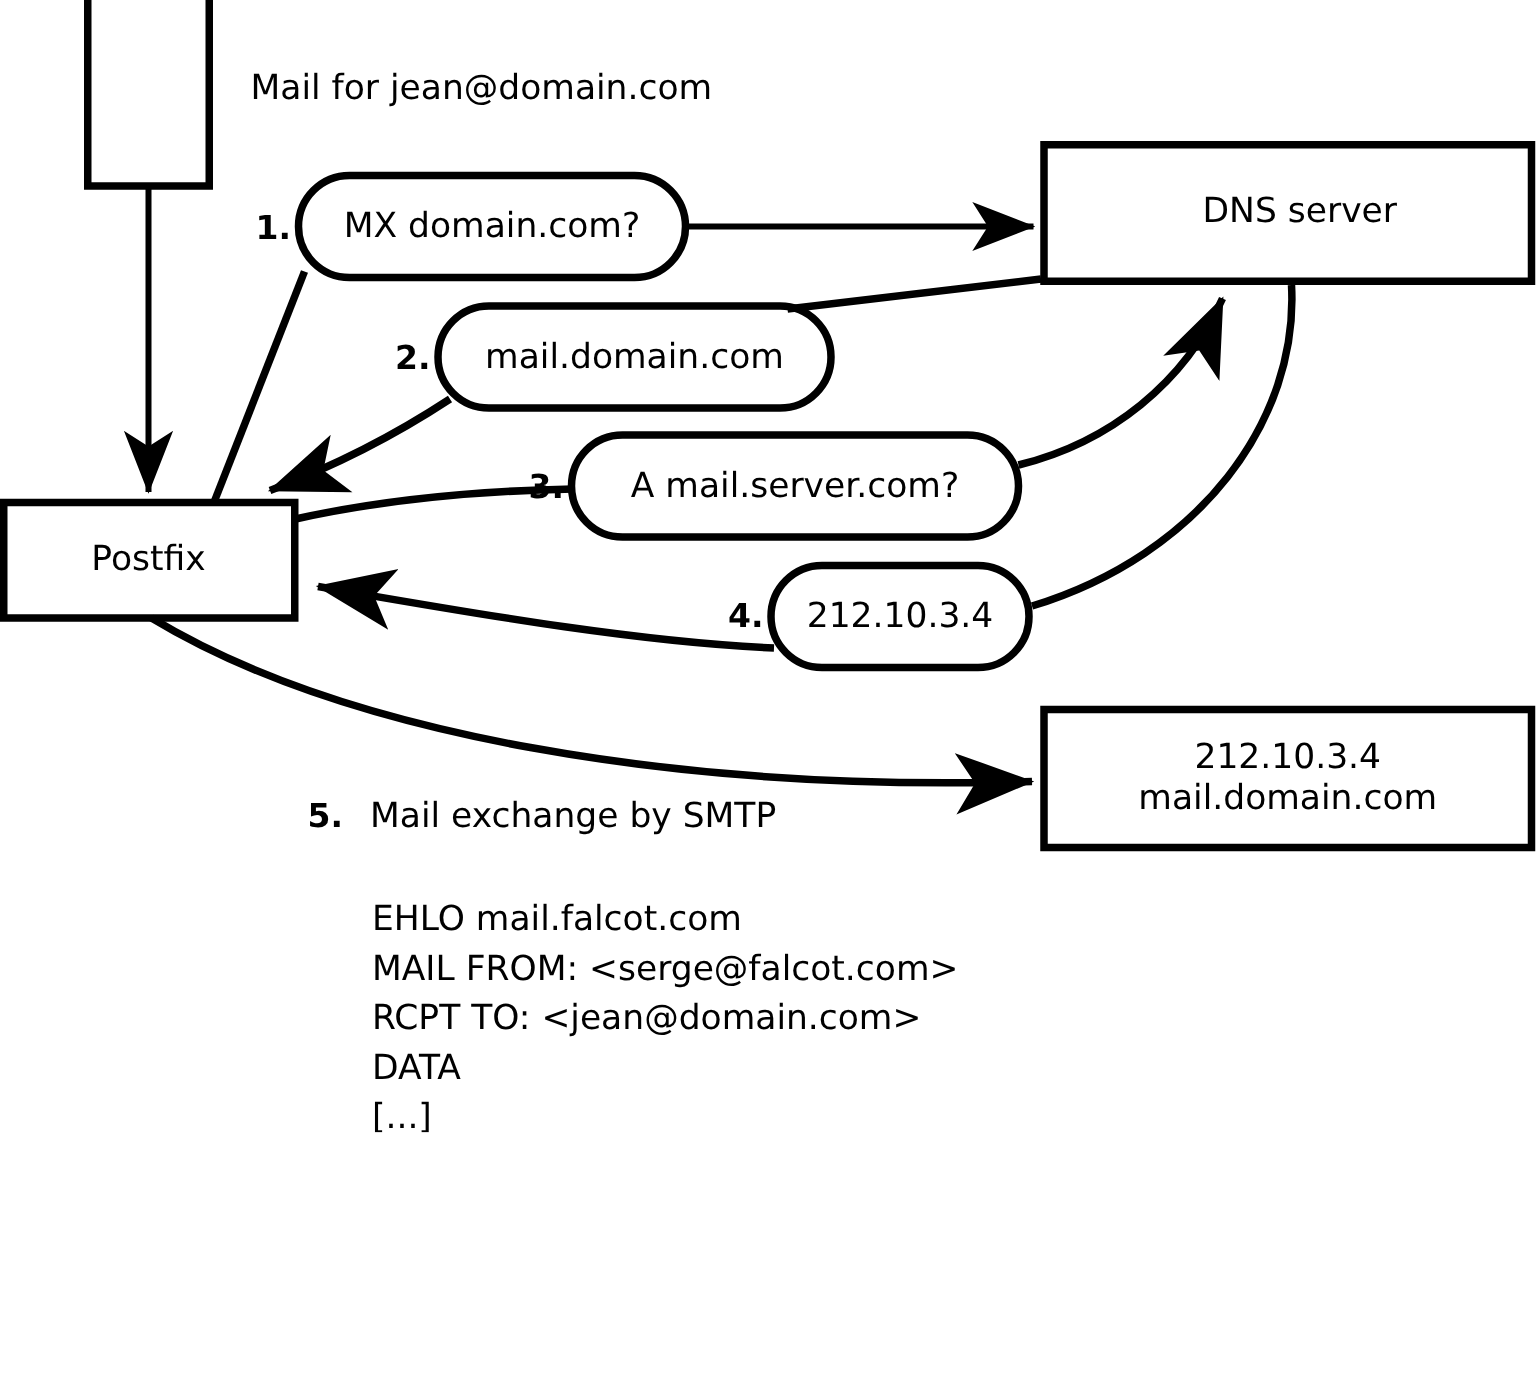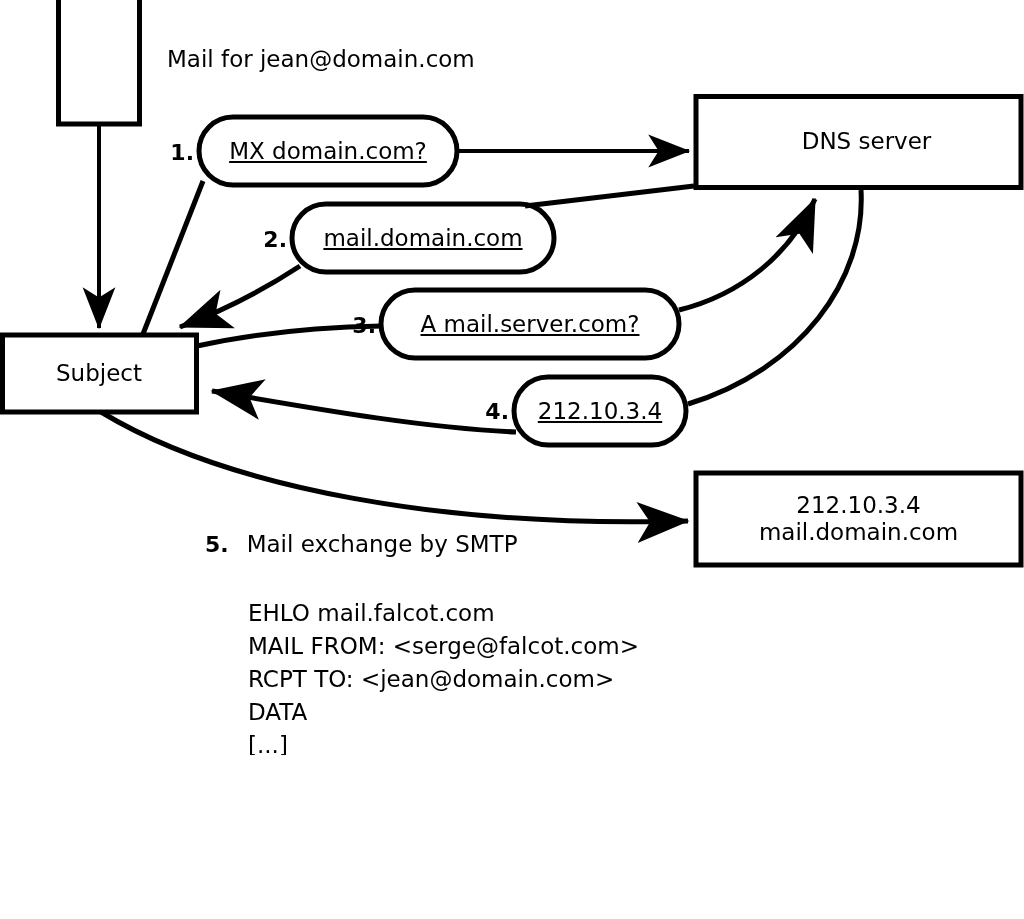--- a/index.html
+++ b/index.html
@@ -39,21 +39,20 @@
   }
   .bubble-label {
     position: absolute;
     display: flex;
     align-items: center;
     justify-content: center;
     text-align: center;
     font-size: 23px;
     white-space: nowrap;
     pointer-events: none;
-    text-decoration: underline;
   }
   .step-num {
     position: absolute;
     font-size: 22px;
     font-weight: bold;
     text-align: right;
     pointer-events: none;
   }
   .free-text {
     position: absolute;
@@ -125,21 +124,21 @@
 
     <path d="M 861 190 C 866 280 800 370 688 404" fill="none" stroke="#000000" stroke-width="5"></path>
 
     <path d="M 516 432 C 420 428 300 406 212 391" fill="none" stroke="#000000" stroke-width="5" marker-end="url(#arrowhead)"></path>
 
     <path d="M 101 412 C 230 490 450 528 688 521" fill="none" stroke="#000000" stroke-width="5" marker-end="url(#arrowhead)"></path>
   </svg>
 
   <div class="free-text" style="left:167px; top:46px;">Mail for jean@domain.com</div>
 
-  <div class="node-label" style="left:2px; top:335px; width:194px; height:77px;">Subject</div>
+  <div class="node-label" style="left:2px; top:335px; width:194px; height:77px;">Postfix</div>
 
   <div class="node-label" style="left:704px; top:96px; width:325px; height:91px;">DNS server</div>
 
   <div class="node-label" style="left:696px; top:473px; width:325px; height:92px;">212.10.3.4
 mail.domain.com</div>
 
   <div class="step-num" style="left:148px; top:140px; width:46px;">1.</div>
   <div class="bubble-label" style="left:199px; top:117px; width:258px; height:68px;">MX domain.com?</div>
 
   <div class="step-num" style="left:241px; top:227px; width:46px;">2.</div>

